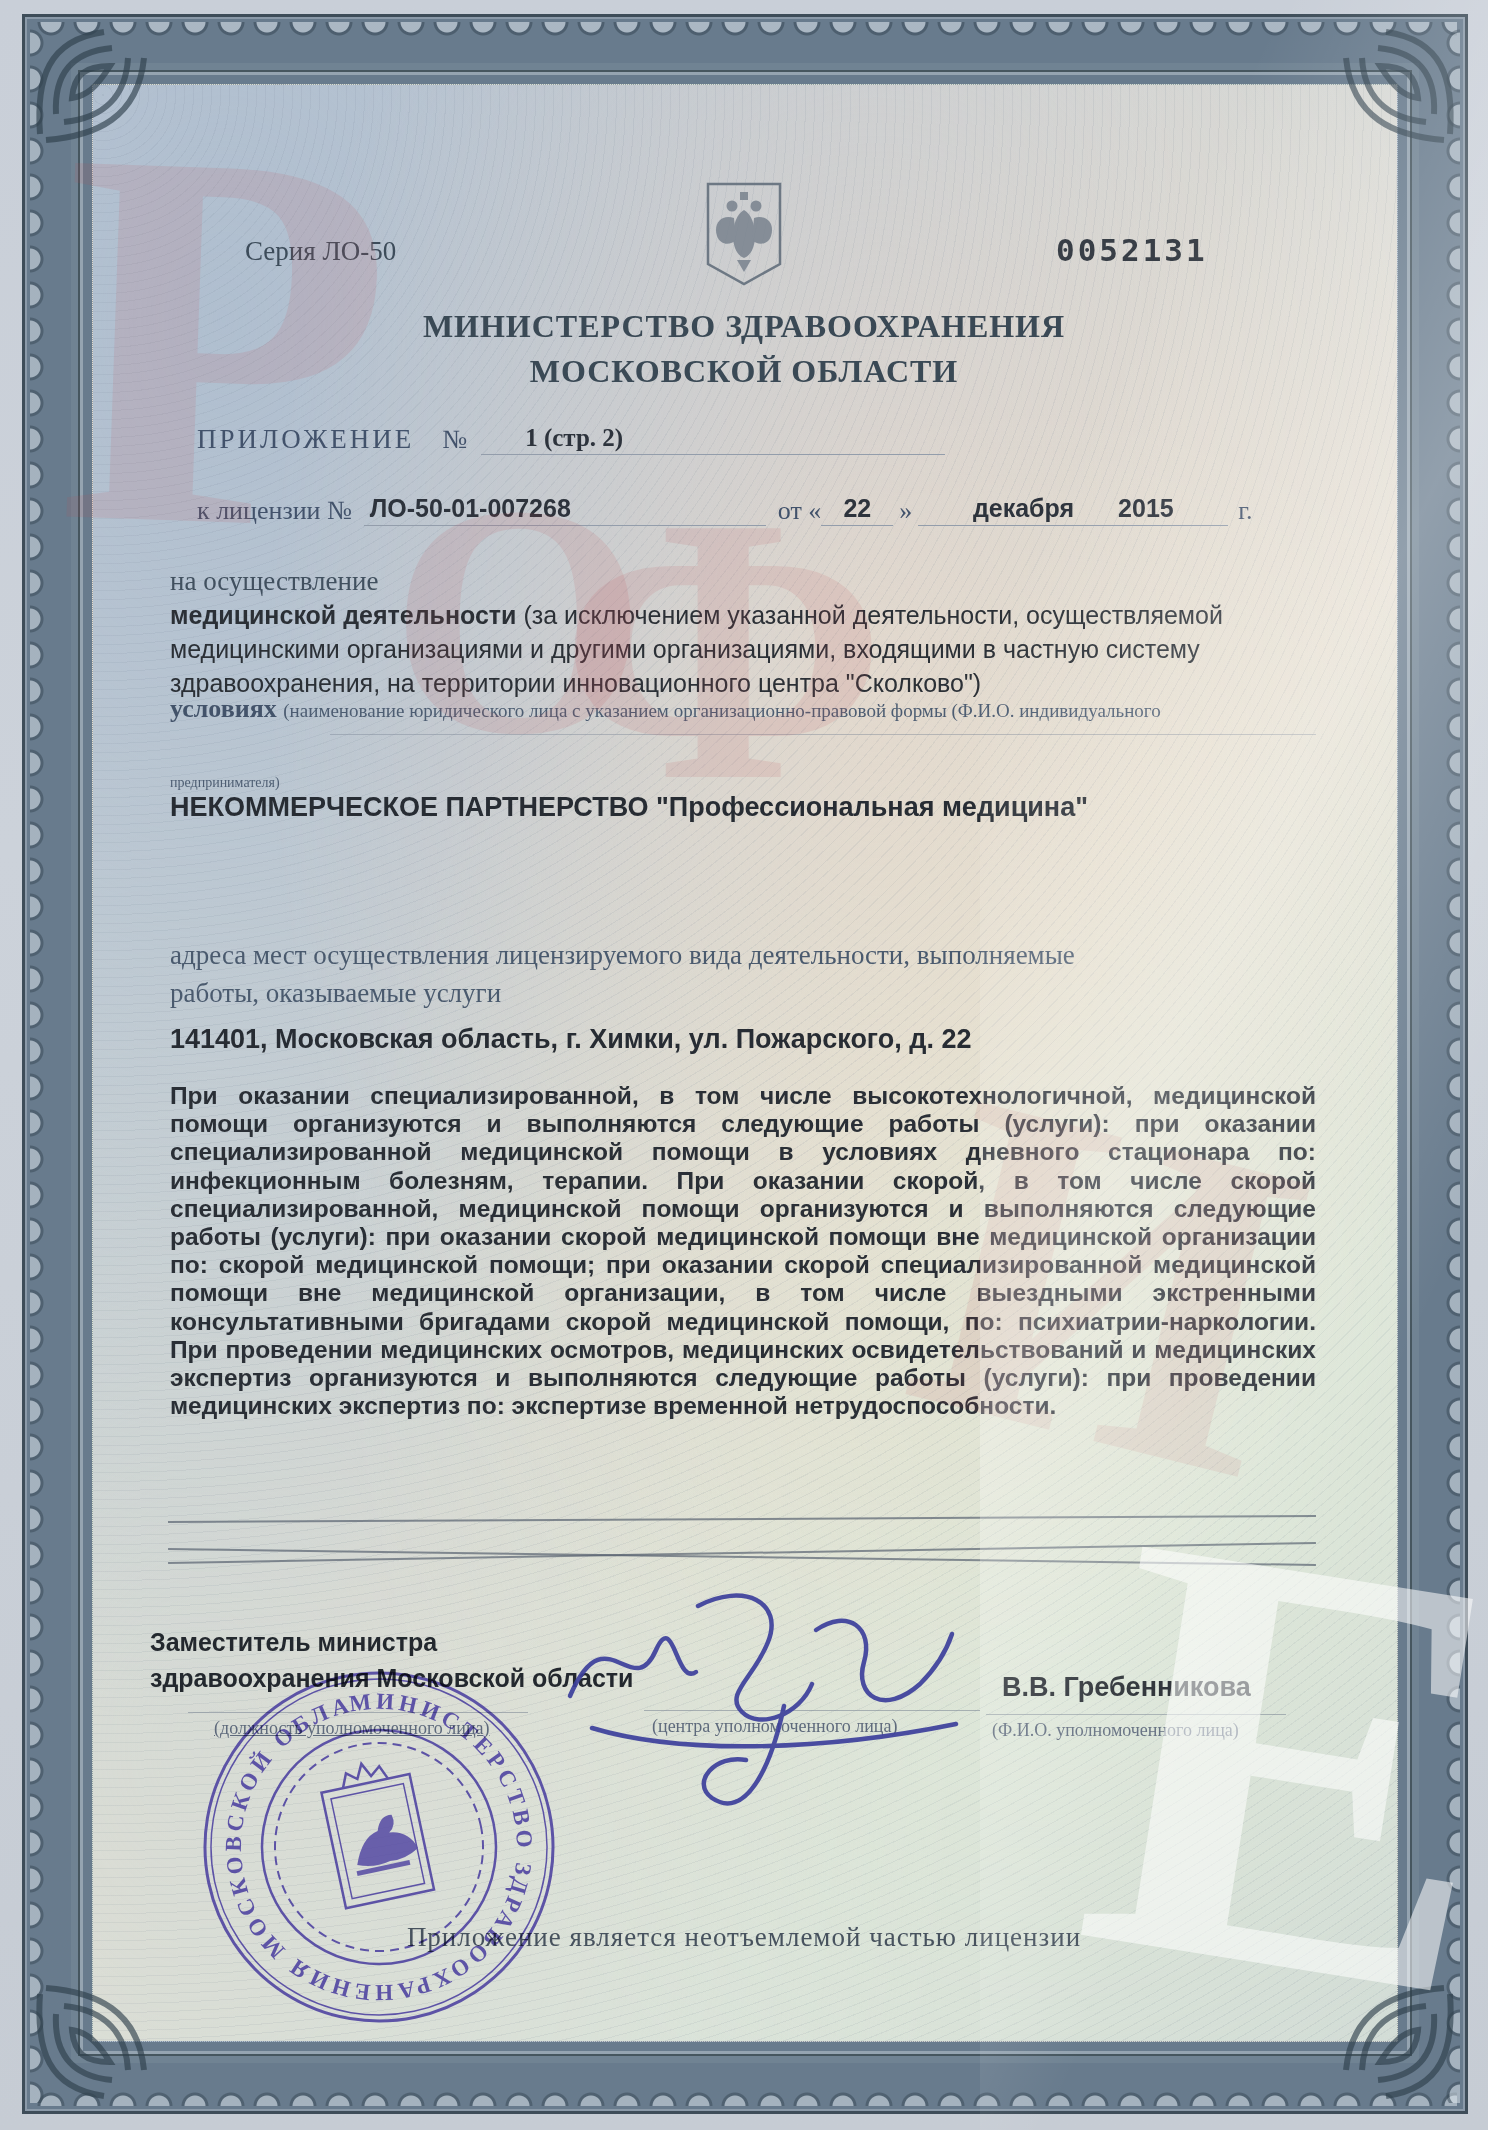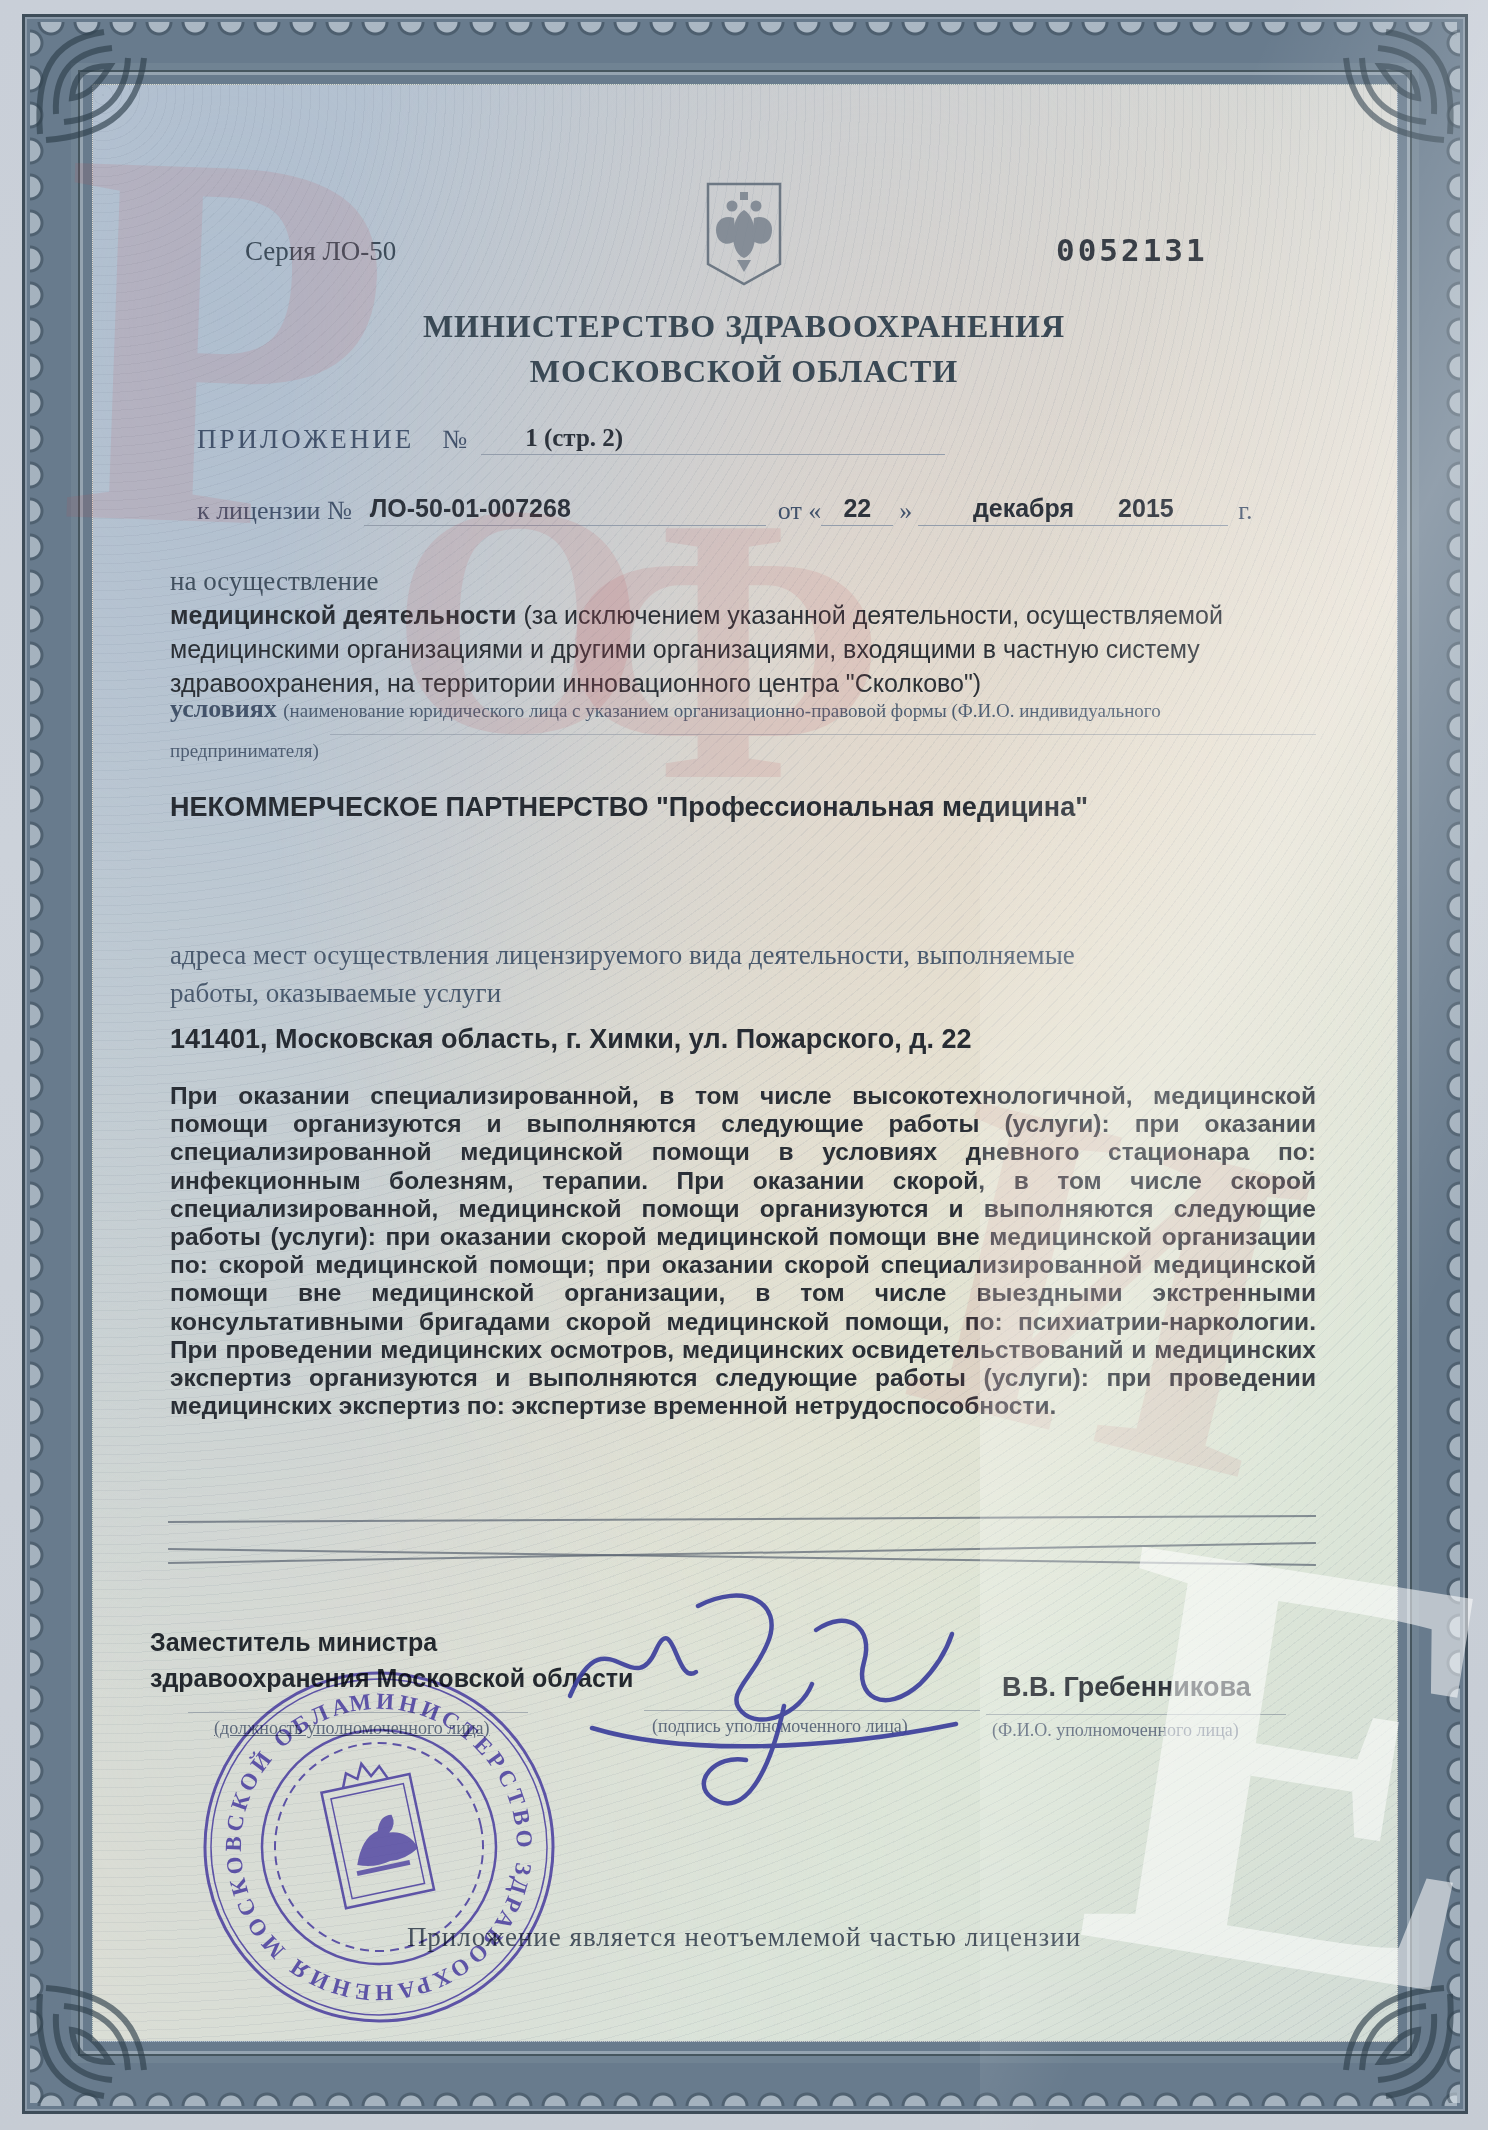--- a/index.html
+++ b/index.html
@@ -70,21 +70,21 @@
   .lic-from{font-size:26px;color:#42526b;margin-left:12px;white-space:nowrap;}
   .lic-day{width:72px;text-align:center;font-size:25px;color:#2d333c;padding-bottom:2px;}
   .lic-q{font-size:26px;color:#42526b;margin:0 6px;}
   .lic-monthyear{width:310px;font-size:25px;color:#2d333c;padding-bottom:2px;display:flex;gap:44px;justify-content:center;}
   .lic-g{font-size:26px;color:#42526b;margin-left:10px;}
   .act-intro{left:170px;top:566px;font-size:27px;color:#41505f;}
   .act-par{left:170px;top:598px;width:1148px;font-size:25px;line-height:34px;color:#2b3036;text-align:left;}
   .act-par .lead{font-weight:bold;}
   .issued{left:170px;top:694px;width:1150px;font-size:26px;color:#43536a;}
   .issued .note{font-size:19px;color:#4d5d72;}
-  .issued2{left:170px;top:740px;font-size:19px;color:#4d5d72;}
+  .issued2{left:170px;top:775px;font-size:14px;color:#4d5d72;}
   .note-line{left:330px;top:734px;width:986px;height:1px;background:rgba(125,136,150,.45);}
   .org{left:170px;top:792px;width:1150px;font-size:27px;color:#272c33;}
   .addr-label{left:170px;top:936px;width:1160px;font-size:27px;line-height:38px;color:#4a5a6e;}
   .addr{left:170px;top:1024px;font-size:27px;color:#272c33;}
   .works{left:170px;top:1082px;width:1146px;font-size:24.5px;line-height:28.2px;
          text-align:justify;color:#2a2f36;}
   .rule{position:absolute;height:2px;background:rgba(88,99,112,.7);}
   .r1{left:168px;top:1518px;width:1148px;transform:rotate(-.3deg);}
   .r2{left:168px;top:1552px;width:1148px;transform:rotate(-1.0deg);}
   .r3{left:168px;top:1556px;width:1148px;transform:rotate(.8deg);}
@@ -246,21 +246,21 @@
     <div class="rule r3"></div>
 
     <div class="abs pos1 sans bold">Заместитель министра</div>
     <div class="abs pos2 sans bold">здравоохранения Московской области</div>
 
     <div class="cap-line cl1"></div>
     <div class="cap-line cl2"></div>
     <div class="cap-line cl3"></div>
 
     <div class="abs cap cap1 serif">(должность уполномоченного лица)</div>
-    <div class="abs cap cap2 serif">(подпись уполномоченного лица)</div>
+    <div class="abs cap cap2 serif">(центра уполномоченного лица)</div>
     <div class="abs cap cap3 serif">(Ф.И.О. уполномоченного лица)</div>
 
     <div class="abs name sans bold">В.В. Гребенникова</div>
 
     <div class="abs footer serif">Приложение является неотъемлемой частью лицензии</div>
 
     <div class="abs sig">
       <svg viewBox="0 0 430 250" width="430" height="250">
         <g fill="none" stroke="#3c3f9c" stroke-width="4.5" stroke-linecap="round">
           <path d="M22,120 C58,36 84,128 108,74 C126,34 128,110 148,96"></path>

